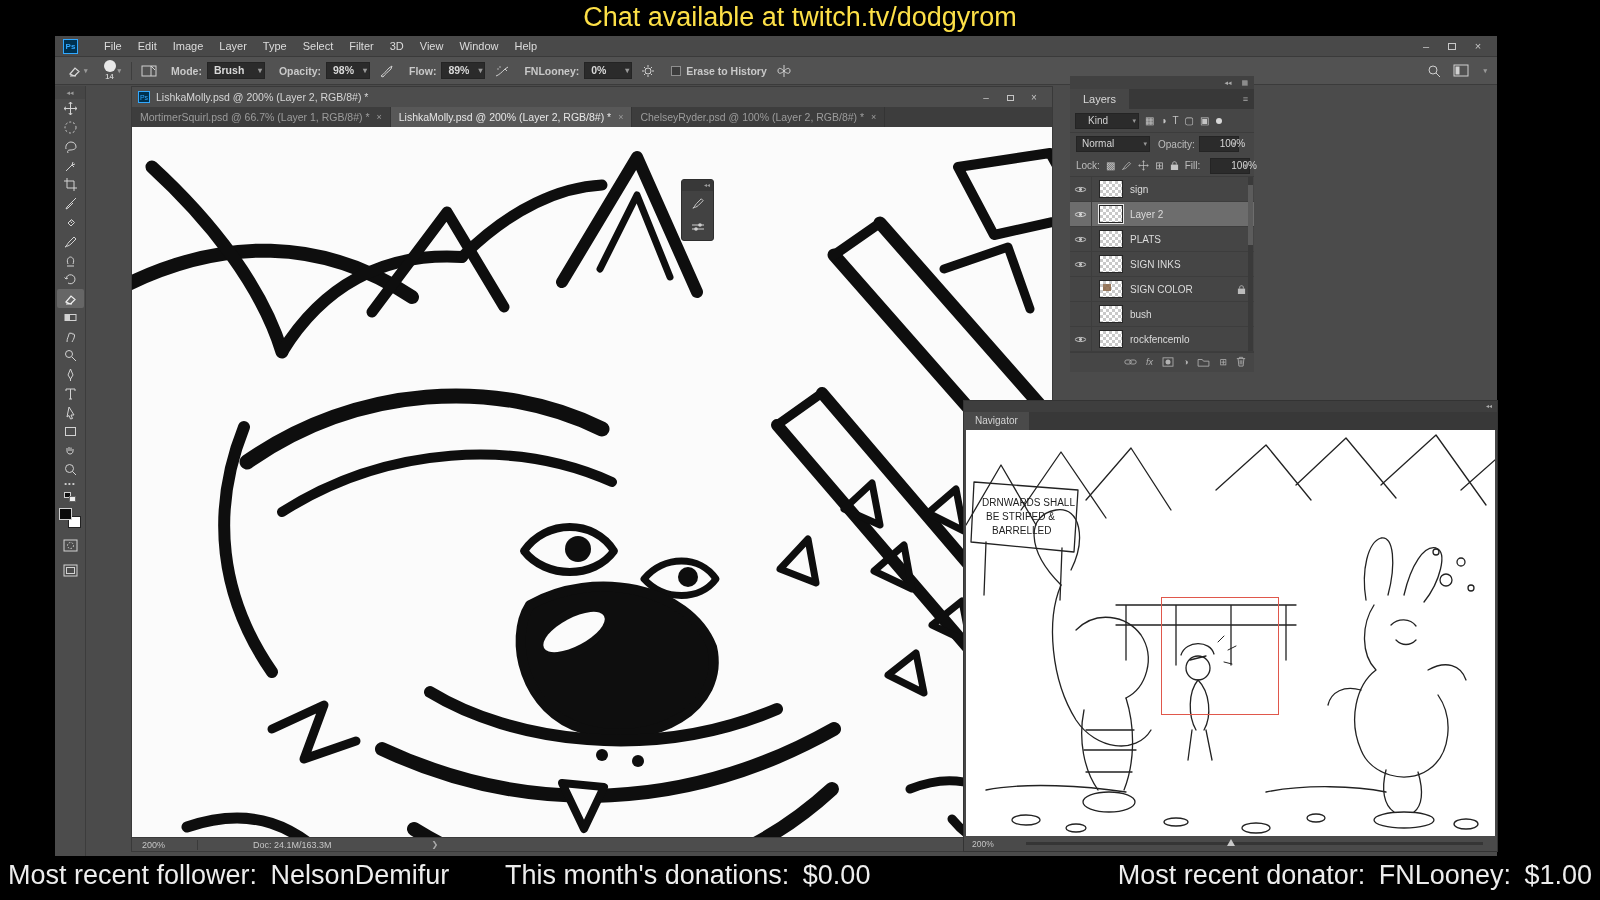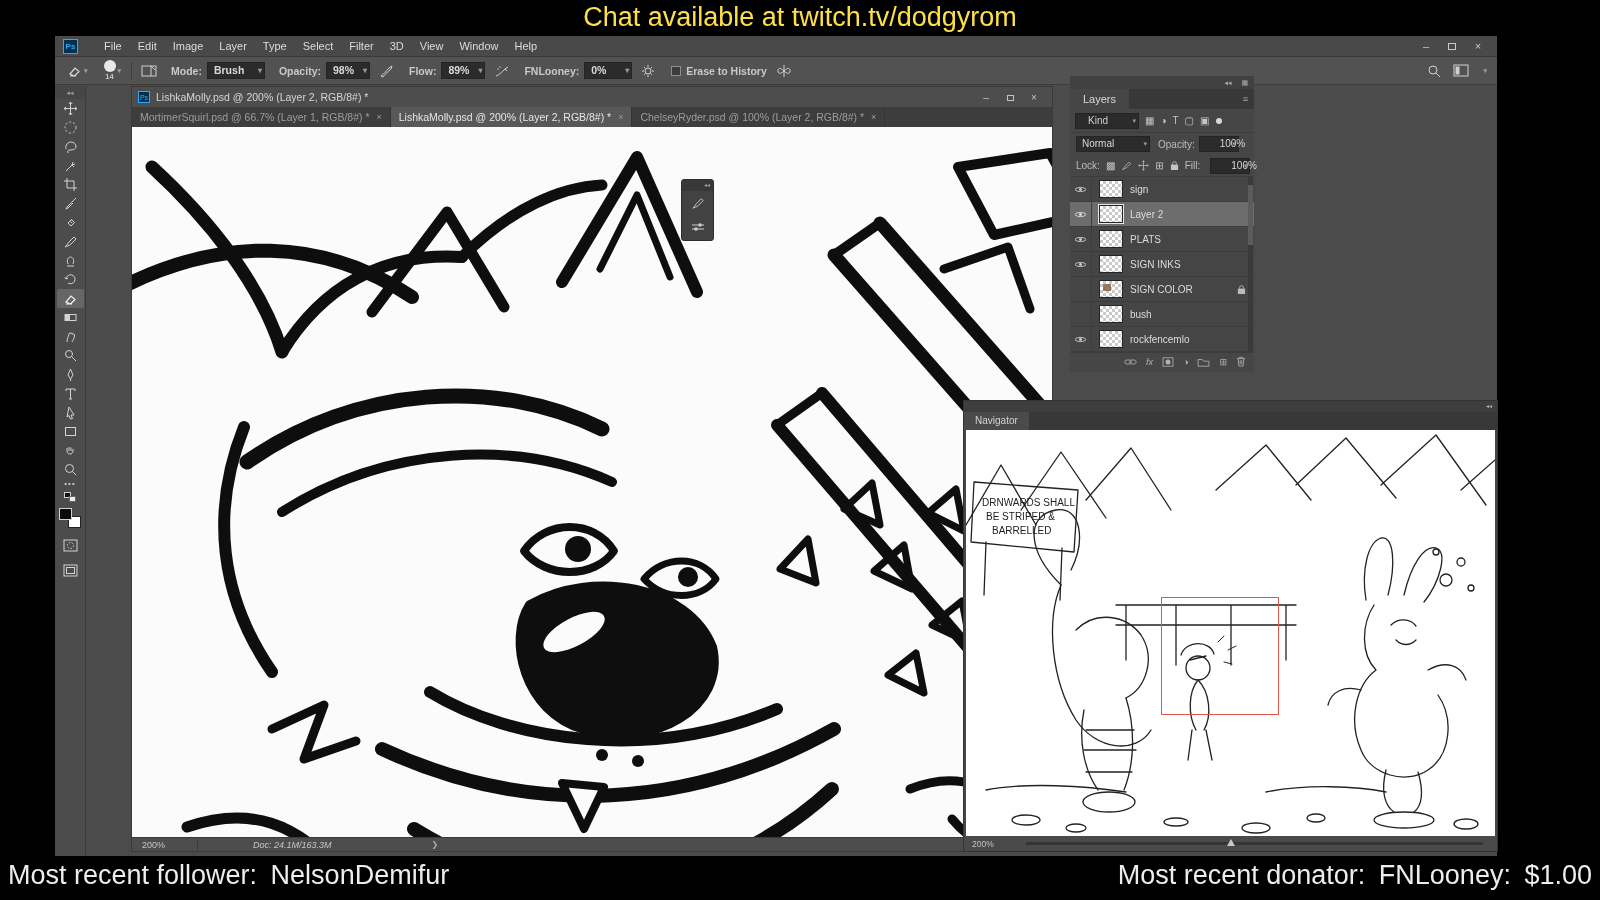--- a/index.html
+++ b/index.html
@@ -78,21 +78,21 @@
   .doc-tabs { position:absolute; left:0; top:20px; width:100%; height:20px; background:#3d3d3d;
     display:flex; font-size:10.5px; }
   .doc-tab { display:flex; align-items:center; padding:0 8px; color:#9c9c9c; border-right:1px solid #343434; white-space:nowrap; }
   .doc-tab.active { background:#585858; color:#e6e6e6; }
   .tab-close { margin-left:7px; font-size:9px; color:#9c9c9c; }
   .canvas { position:absolute; left:0; top:40px; width:920px; height:712px; background:#fbfbfb; overflow:hidden; }
   .doc-statusbar { position:absolute; left:0; bottom:0; width:100%; height:14px; background:#4d4d4d;
     display:flex; align-items:center; color:#c6c6c6; font-size:9px; border-top:1px solid #3a3a3a; }
   .zoom-readout { margin-left:10px; width:55px; }
   .status-div { width:1px; height:10px; background:#3a3a3a; margin-right:10px; }
-  .doc-size { margin-left:45px;font-style:italic; }
+  .doc-size { margin-left:45px; }
   .status-arrow { margin-left:100px; color:#aaa; font-size:8px; }
 
   
   .float-panel { position:absolute; left:549px; top:52px; width:33px; height:62px;
     background:#424242; border:1px solid #2e2e2e; border-radius:3px; }
   .float-head { height:11px; background:#383838; color:#9a9a9a; font-size:6px; text-align:right;
     padding-right:3px; line-height:11px; border-radius:3px 3px 0 0; }
   .float-btn { height:24px; display:flex; align-items:center; justify-content:center; }
 
   
@@ -711,20 +711,24 @@
       </div>
     </div>
 
   </div>
 
   <div class="bottom-banner">
     <span class="grp grp-follower">
       <span>Most recent follower:</span>
       <span class="bb-val">NelsonDemifur</span>
     </span>
+    <span class="grp grp-donations">
+      <span>This month's donations:</span>
+      <span class="bb-val">$0.00</span>
+    </span>
     <span class="grp grp-donator">
       <span>Most recent donator:</span>
       <span class="bb-val">FNLooney:</span>
       <span class="bb-val">$1.00</span>
     </span>
   </div>
 
 </div>
 
 </body></html>

